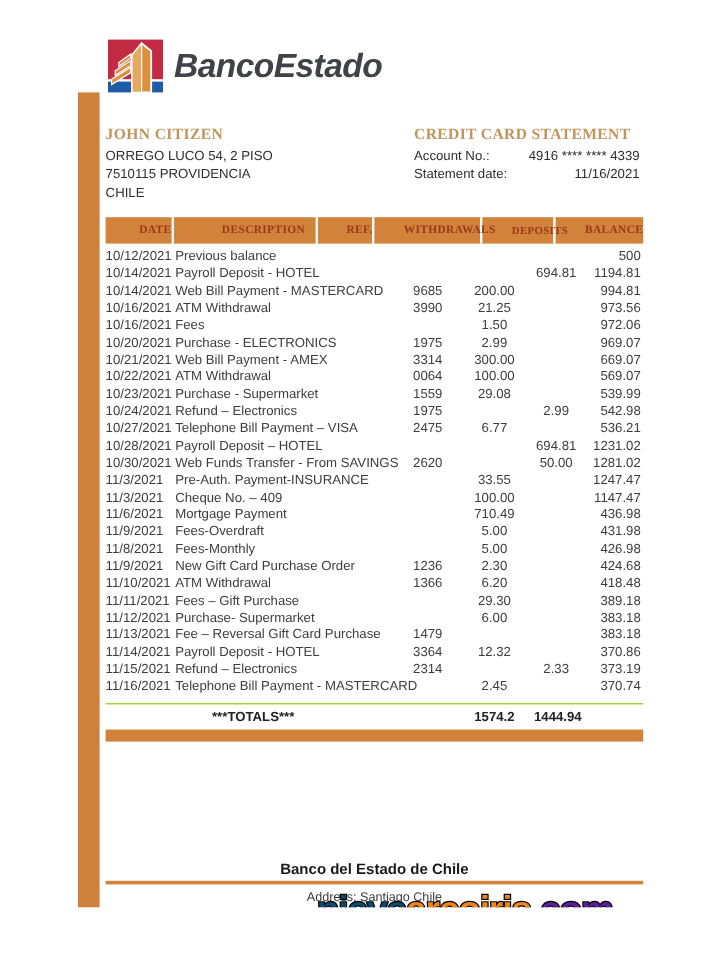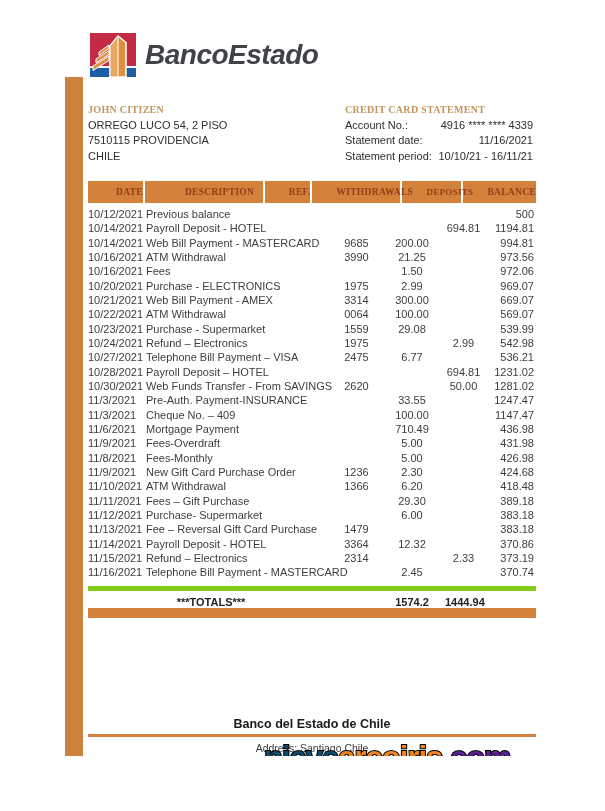--- a/index.html
+++ b/index.html
@@ -8,21 +8,21 @@
 
   .left-bar { position:absolute; left:65px; top:77px; width:18px; height:703px; background:#CE813C; }
 
   
   .logo-row { position:absolute; left:90px; top:32px; display:flex; align-items:center; gap:9px; }
   .logo-icon { width:46px; height:46px; display:block; }
   .brand-text { font-size:28px; font-weight:bold; font-style:italic; color:#3F4347; letter-spacing:-0.5px; }
 
   
   .customer-block { position:absolute; left:88px; top:104px; }
-  .tan-heading { font-family:"Liberation Serif", serif; font-weight:bold; font-size:10px; color:#C0965C; letter-spacing:0.3px; margin-bottom:3px; }
+  .tan-heading { font-family:"Liberation Serif", serif; font-weight:bold; font-size:13px; color:#C0965C; letter-spacing:0.3px; margin-bottom:3px; }
   .addr-line { font-size:11px; color:#2e2e2e; line-height:15.3px; }
 
   .statement-block { position:absolute; left:345px; top:104px; width:188px; }
   .info-row { display:flex; justify-content:space-between; font-size:11px; color:#2e2e2e; line-height:15.4px; }
   .info-label { text-align:left; }
   .info-value { text-align:right; }
 
   
   .table { position:absolute; left:88px; top:181px; width:448px; }
   .thead { display:flex; height:22px; background:#D2823A; }
@@ -39,21 +39,21 @@
   .tbody { margin-top:4px; }
   .trow { display:flex; height:14.33px; }
   .cell { font-size:11px; color:#3d3d3d; line-height:14.33px; white-space:nowrap; }
   .c-date { width:58px; }
   .c-desc { width:188px; }
   .c-ref  { width:45px; text-align:center; }
   .c-wd   { width:66px; text-align:center; }
   .c-dep  { width:37px; text-align:center; }
   .c-bal  { width:54px; text-align:right; padding-right:2px; }
 
-  .totals-row { display:flex; margin-top:6px; border-top:5px solid #84cc16; padding-top:4px; }
+  .totals-row { display:flex; margin-top:6px; border-top:1px solid #84cc16; padding-top:4px; }
   .totals-row .cell { font-weight:bold; color:#222; }
   .t-label { width:246px; text-align:center; }
   .t-ref { width:45px; }
   .t-wd { width:66px; text-align:center; }
   .t-dep { width:37px; text-align:center; }
 
   .orange-divider { position:absolute; left:88px; top:608px; width:448px; height:10px; background:#D2823A; }
 
   
   .footer { position:absolute; left:88px; top:717px; width:448px; text-align:center; }
@@ -98,24 +98,20 @@
   <div class="statement-block">
     <div class="tan-heading">CREDIT CARD STATEMENT</div>
     <div class="info-row">
       <span class="info-label">Account No.:</span>
       <span class="info-value">4916 **** **** 4339</span>
     </div>
     <div class="info-row">
       <span class="info-label">Statement date:</span>
       <span class="info-value">11/16/2021</span>
     </div>
-    <div class="info-row">
-      <span class="info-label">Statement period:</span>
-      <span class="info-value">10/10/21 - 16/11/21</span>
-    </div>
   </div>
 
   <div class="table">
     <div class="thead">
       <div class="hcell h-date">DATE</div>
       <div class="hcell h-desc">DESCRIPTION</div>
       <div class="hcell h-ref">REF.</div>
       <div class="hcell h-wd">WITHDRAWALS</div>
       <div class="hcell h-dep">DEPOSITS</div>
       <div class="hcell h-bal">BALANCE</div>

